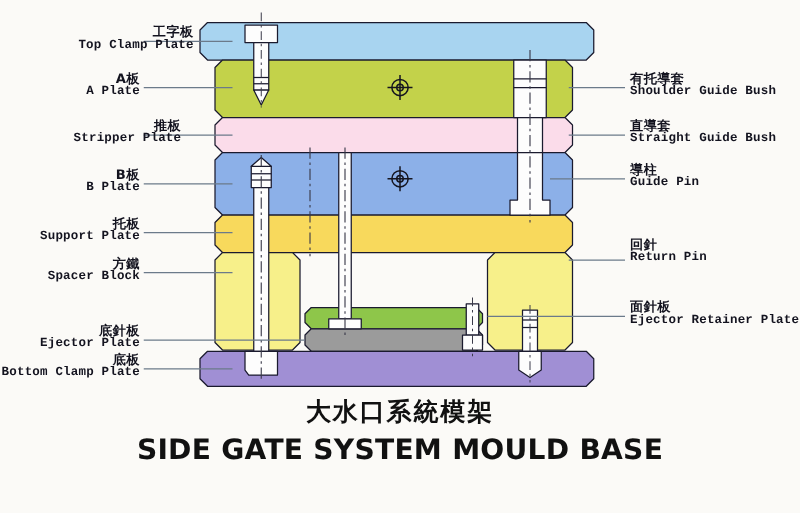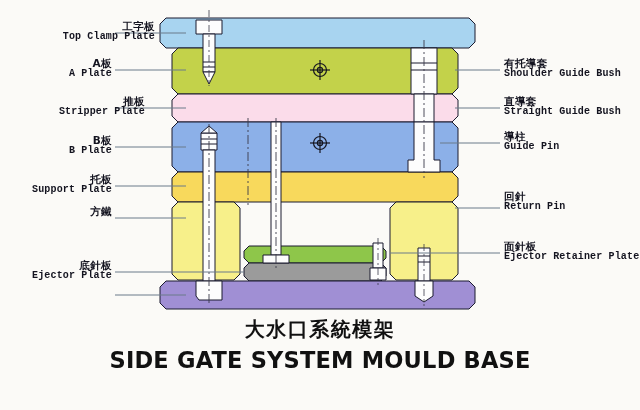--- a/index.html
+++ b/index.html
@@ -151,27 +151,32 @@
     <div class="en">B Plate</div>
   </div>
 
   <div class="lbl left" style="left:0;top:174px;width:112px;">
     <div class="cn">托板</div>
     <div class="en">Support Plate</div>
   </div>
 
   <div class="lbl left" style="left:0;top:206px;width:112px;">
     <div class="cn">方鐵</div>
+    <div class="en">Spacer Block</div>
   </div>
 
   <div class="lbl left" style="left:0;top:260px;width:112px;">
     <div class="cn">底針板</div>
     <div class="en">Ejector Plate</div>
   </div>
 
+  <div class="lbl left" style="left:0;top:283px;width:112px;">
+    <div class="cn">底板</div>
+    <div class="en">Bottom Clamp Plate</div>
+  </div>
 
   <div class="lbl right" style="left:504px;top:58px;width:136px;">
     <div class="cn">有托導套</div>
     <div class="en">Shoulder Guide Bush</div>
   </div>
 
   <div class="lbl right" style="left:504px;top:96px;width:136px;">
     <div class="cn">直導套</div>
     <div class="en">Straight Guide Bush</div>
   </div>

